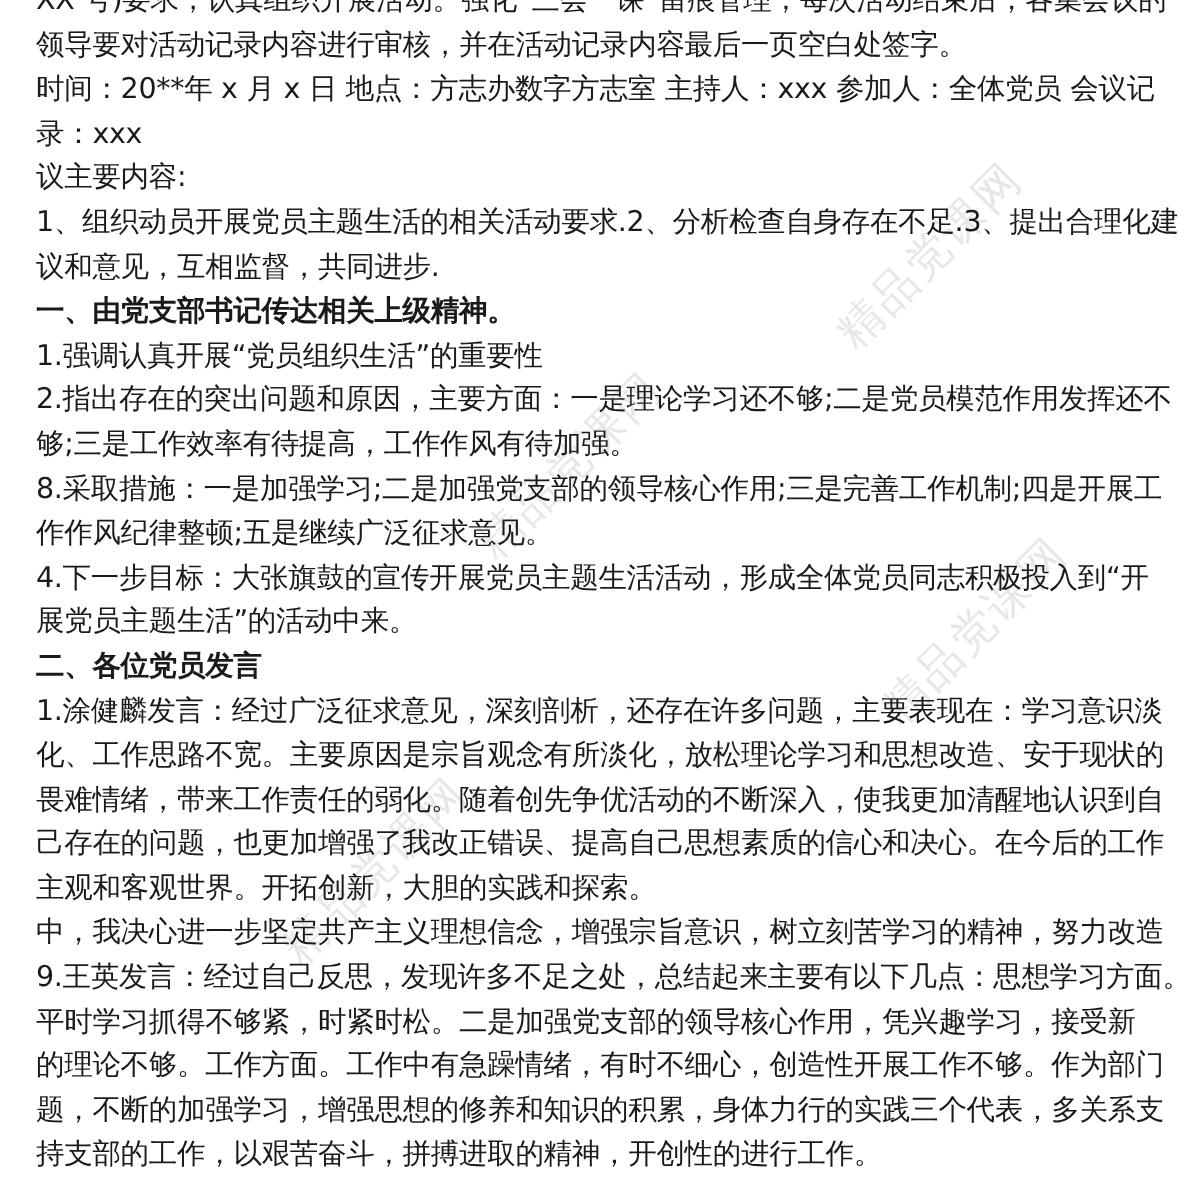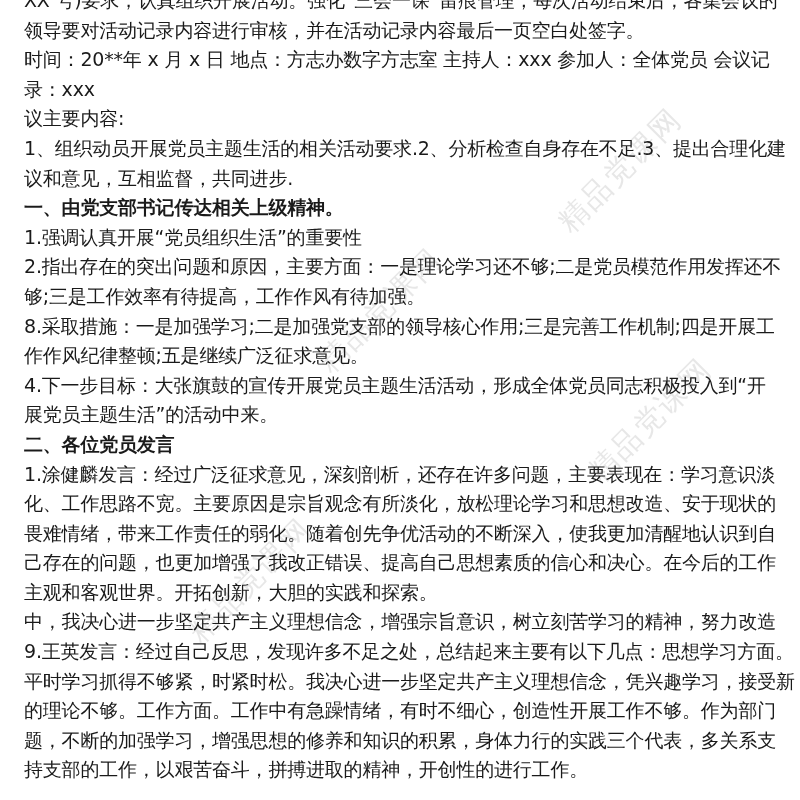--- a/index.html
+++ b/index.html
@@ -47,17 +47,17 @@
     <div class="line">4.下一步目标：大张旗鼓的宣传开展党员主题生活活动，形成全体党员同志积极投入到“开</div>
     <div class="line">展党员主题生活”的活动中来。</div>
     <div class="line heading">二、各位党员发言</div>
     <div class="line">1.涂健麟发言：经过广泛征求意见，深刻剖析，还存在许多问题，主要表现在：学习意识淡</div>
     <div class="line">化、工作思路不宽。主要原因是宗旨观念有所淡化，放松理论学习和思想改造、安于现状的</div>
     <div class="line">畏难情绪，带来工作责任的弱化。随着创先争优活动的不断深入，使我更加清醒地认识到自</div>
     <div class="line">己存在的问题，也更加增强了我改正错误、提高自己思想素质的信心和决心。在今后的工作</div>
     <div class="line">主观和客观世界。开拓创新，大胆的实践和探索。</div>
     <div class="line">中，我决心进一步坚定共产主义理想信念，增强宗旨意识，树立刻苦学习的精神，努力改造</div>
     <div class="line">9.王英发言：经过自己反思，发现许多不足之处，总结起来主要有以下几点：思想学习方面。</div>
-    <div class="line">平时学习抓得不够紧，时紧时松。我决心进一步坚定共产主义理想信念，凭兴趣学习，接受新</div>
+    <div class="line">平时学习抓得不够紧，时紧时松。二是加强党支部的领导核心作用，凭兴趣学习，接受新</div>
     <div class="line">的理论不够。工作方面。工作中有急躁情绪，有时不细心，创造性开展工作不够。作为部门</div>
     <div class="line">题，不断的加强学习，增强思想的修养和知识的积累，身体力行的实践三个代表，多关系支</div>
     <div class="line">持支部的工作，以艰苦奋斗，拼搏进取的精神，开创性的进行工作。</div>
   </div>
 
 </body></html>

